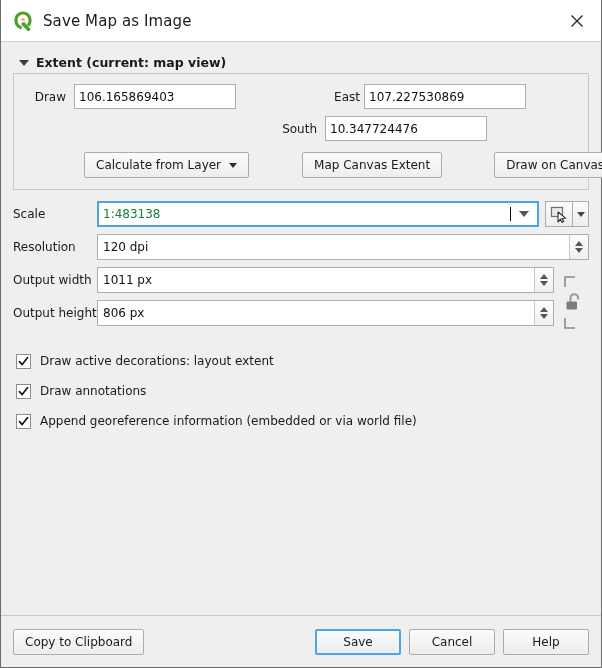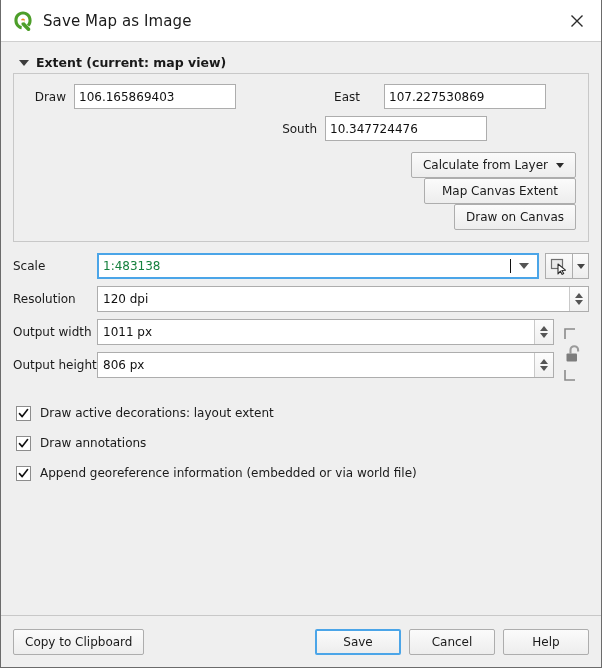--- a/index.html
+++ b/index.html
@@ -85,21 +85,21 @@
     background: #ffffff;
     font-family: "DejaVu Sans", "Liberation Sans", sans-serif;
     font-size: 12px;
     color: #111;
     padding: 0 4px;
     outline: none;
   }
   .center-row { justify-content: center; }
 
   
-  .btnrow { display: flex; align-items: flex-end; margin-top: 11px; flex-direction: column; }
+  .btnrow { display: flex; align-items: flex-start; margin-top: 11px; }
   button.qbtn {
     height: 26px;
     background: linear-gradient(#fbfbfb, #ededed);
     border: 1px solid #adadad;
     border-radius: 2px;
     font-family: "DejaVu Sans", "Liberation Sans", sans-serif;
     font-size: 12px;
     color: #1a1a1a;
     padding: 0 11px;
     cursor: pointer;
@@ -279,21 +279,21 @@
       <span class="gb-arrow"></span>
       <span class="gb-title">Extent (current: map view)</span>
     </div>
 
     <div id="extent-group">
 
 
       <div class="erow">
         <span class="elabel" style="width:40px;margin-right:8px;">Draw</span>
         <input class="qline" style="width: 162px;" value="106.165869403">
-        <span class="elabel" style="width:124px;margin-right:24px;padding-left:48px;">East</span>
+        <span class="elabel" style="width:124px;margin-right:4px;padding-left:48px;">East</span>
         <input class="qline" style="width: 162px;" value="107.227530869">
       </div>
 
       <div class="erow center-row last">
         <span class="elabel" style="width:202px;margin-right:8px;">South</span>
         <input class="qline" style="width: 162px;" value="10.347724476">
       </div>
 
       <div class="btnrow">
         <button class="qbtn" style="margin-left:58px;">

